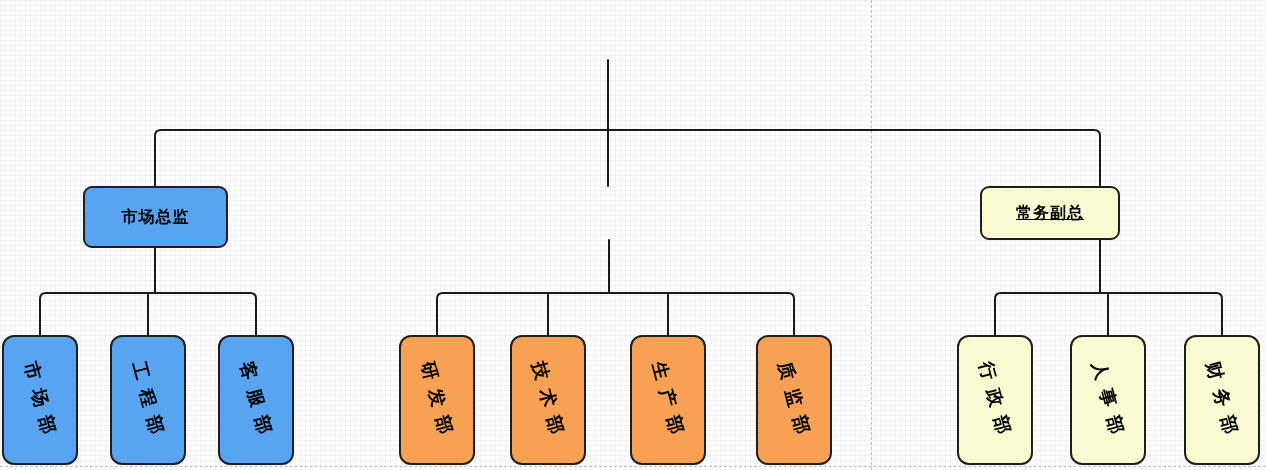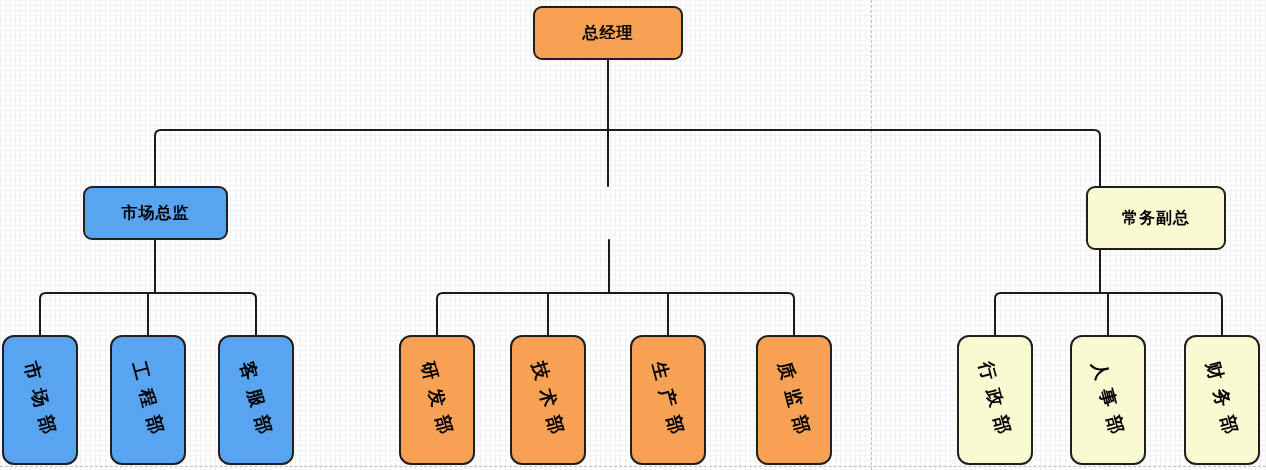--- a/index.html
+++ b/index.html
@@ -89,30 +89,27 @@
       <path d="M437 335 L437 299 Q437 293 443 293 L788 293 Q794 293 794 299 L794 335"></path>
       <path d="M548 293 L548 335"></path>
       <path d="M668 293 L668 335"></path>
 
       <path d="M1100 240 L1100 293"></path>
       <path d="M995 335 L995 299 Q995 293 1001 293 L1216 293 Q1222 293 1222 299 L1222 335"></path>
       <path d="M1108 293 L1108 335"></path>
     </g>
   </svg>
 
-  <div class="node top fill-orange" style="left:533px; top:6px; width:150px; height:54px;">
-    <span class="label">总经理</span>
-  </div>
 
-  <div class="node top fill-blue" style="left:83px; top:186px; width:145px; height:54px;">
+  <div class="node top fill-blue" style="left:83px; top:186px; width:145px; height:62px;">
     <span class="label">市场总监</span>
   </div>
 
 
-  <div class="node top fill-yellow" style="left:1086px; top:186px; width:140px; height:64px;">
+  <div class="node top fill-yellow" style="left:980px; top:186px; width:140px; height:54px;text-decoration:underline;">
     <span class="label">常务副总</span>
   </div>
 
   <div class="node tall fill-blue" style="left:2px; top:335px; width:76px; height:130px;">
     <span class="label">市场部</span>
   </div>
 
   <div class="node tall fill-blue" style="left:110px; top:335px; width:76px; height:130px;">
     <span class="label">工程部</span>
   </div>

